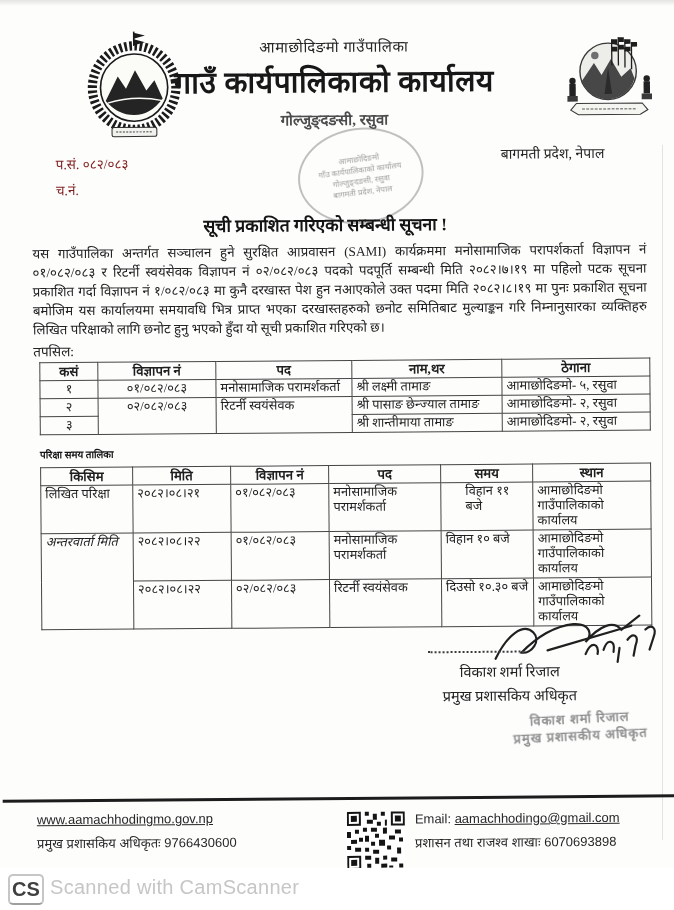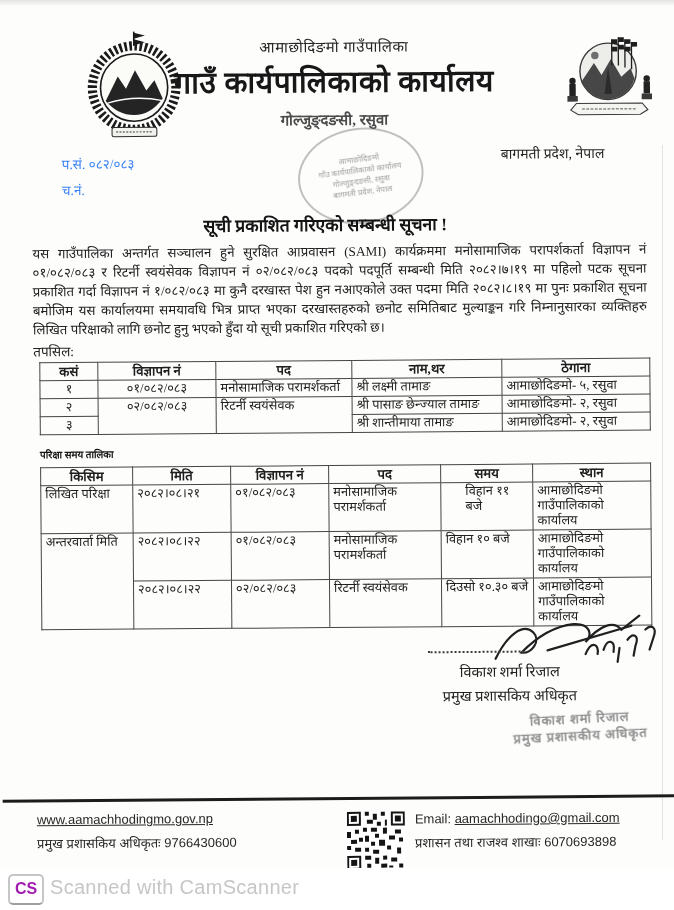--- a/index.html
+++ b/index.html
@@ -19,21 +19,21 @@
   .hdr-center{position:absolute;left:140px;right:140px;top:36px;text-align:center;}
   .muni-name{font-size:15px;letter-spacing:.5px;color:#262626;}
   .office-name{font-size:30px;font-weight:bold;color:#171717;margin-top:4px;letter-spacing:.5px;}
   .addr-line{font-size:15px;font-weight:bold;color:#2e2e2e;margin-top:8px;opacity:.85;}
 
   .stamp{position:absolute;left:300px;top:128px;width:126px;height:96px;transform:rotate(-7deg);opacity:.75;}
   .stamp .ring{position:absolute;inset:0;border:2px solid rgba(105,105,105,.55);border-radius:50%;}
   .stamp .s-line{position:relative;text-align:center;font-size:8px;color:#7d7d7d;line-height:11px;filter:blur(.2px);}
   .stamp .s-wrap{position:absolute;inset:0;display:flex;flex-direction:column;justify-content:center;padding:6px 4px;box-sizing:border-box;}
 
-  .refs{position:absolute;left:64px;top:150px;font-size:13.5px;line-height:26px;color:#3b82f6;}
+  .refs{position:absolute;left:58px;top:150px;font-size:13.5px;line-height:26px;color:#7f1d1d;}
   .prov{position:absolute;left:503px;top:142px;font-size:14px;line-height:27px;color:#262626;}
 
   
   .title{position:absolute;left:0;right:20px;top:212px;text-align:center;
     font-size:17.5px;font-weight:bold;color:#141414;}
   .body-text{position:absolute;left:34px;right:26px;top:242px;font-size:13.3px;
     line-height:19px;text-align:justify;color:#222;}
   .tapasil{position:absolute;left:34px;top:340px;font-size:13.5px;color:#222;}
 
   
@@ -61,21 +61,21 @@
   .foot-left .url{text-decoration:underline;color:#272727;}
   .qr{position:absolute;left:344px;top:810px;width:58px;height:62px;}
   .foot-right{position:absolute;left:412px;top:808px;font-size:13px;line-height:24px;color:#272727;}
   .foot-right .email{text-decoration:underline;color:#272727;}
   a{cursor:pointer;}
 
   
   .cs-bar{position:absolute;left:0;right:0;top:868px;height:42px;background:#ffffff;
     font-family:"Liberation Sans","DejaVu Sans",sans-serif;}
   .cs-badge{position:absolute;left:8px;top:6px;width:32px;height:27px;border:2.5px solid #c6c6c6;
-    border-radius:5px;color:#a21caf;font-weight:bold;font-size:16px;text-align:center;line-height:26px;
+    border-radius:5px;color:#404040;font-weight:bold;font-size:20px;text-align:center;line-height:26px;
     border-bottom-color:#9f9f9f;background:#fff;}
   .cs-text{position:absolute;left:50px;top:8px;font-size:20px;color:#c6c6c6;letter-spacing:.3px;}
 </style>
 </head>
 <body>
 
 <div class="page">
   <div class="top-shade"></div>
   <div class="edge-right"></div>
 
@@ -211,21 +211,21 @@
       </tr>
       <tr style="height:42px;">
         <td style="vertical-align:top;">लिखित परिक्षा</td>
         <td style="vertical-align:top;">२०८२।०८।२१</td>
         <td style="vertical-align:top;">०१/०८२/०८३</td>
         <td style="vertical-align:top;">मनोसामाजिक परामर्शकर्ता</td>
         <td style="vertical-align:top;padding-left:24px;">विहान ११ बजे</td>
         <td style="vertical-align:top;">आमाछोदिङमो गाउँपालिकाको कार्यालय</td>
       </tr>
       <tr style="height:46px;">
-        <td rowspan="2" style="vertical-align:top;">अन्तरवार्ता मिति</td>
+        <td rowspan="2" style="vertical-align:top;font-style:italic;">अन्तरवार्ता मिति</td>
         <td style="vertical-align:top;">२०८२।०८।२२</td>
         <td style="vertical-align:top;">०१/०८२/०८३</td>
         <td style="vertical-align:top;">मनोसामाजिक परामर्शकर्ता</td>
         <td style="vertical-align:top;">विहान १० बजे</td>
         <td style="vertical-align:top;">आमाछोदिङमो गाउँपालिकाको कार्यालय</td>
       </tr>
       <tr style="height:44px;">
         <td style="vertical-align:top;">२०८२।०८।२२</td>
         <td style="vertical-align:top;">०२/०८२/०८३</td>
         <td style="vertical-align:top;">रिटर्नी स्वयंसेवक</td>

